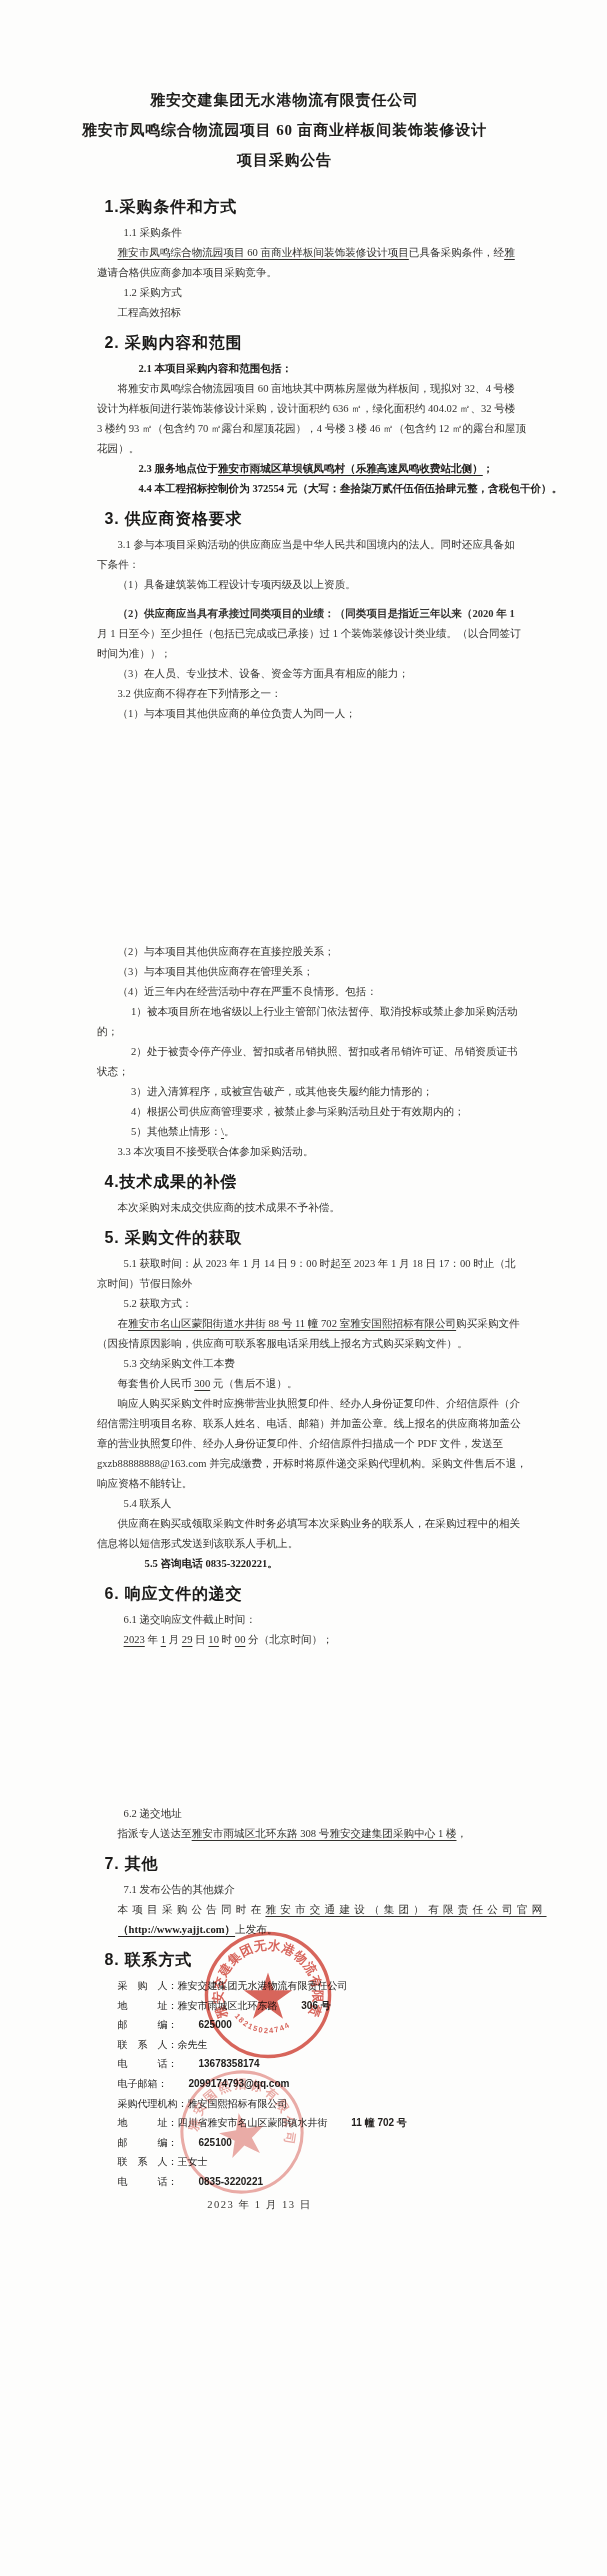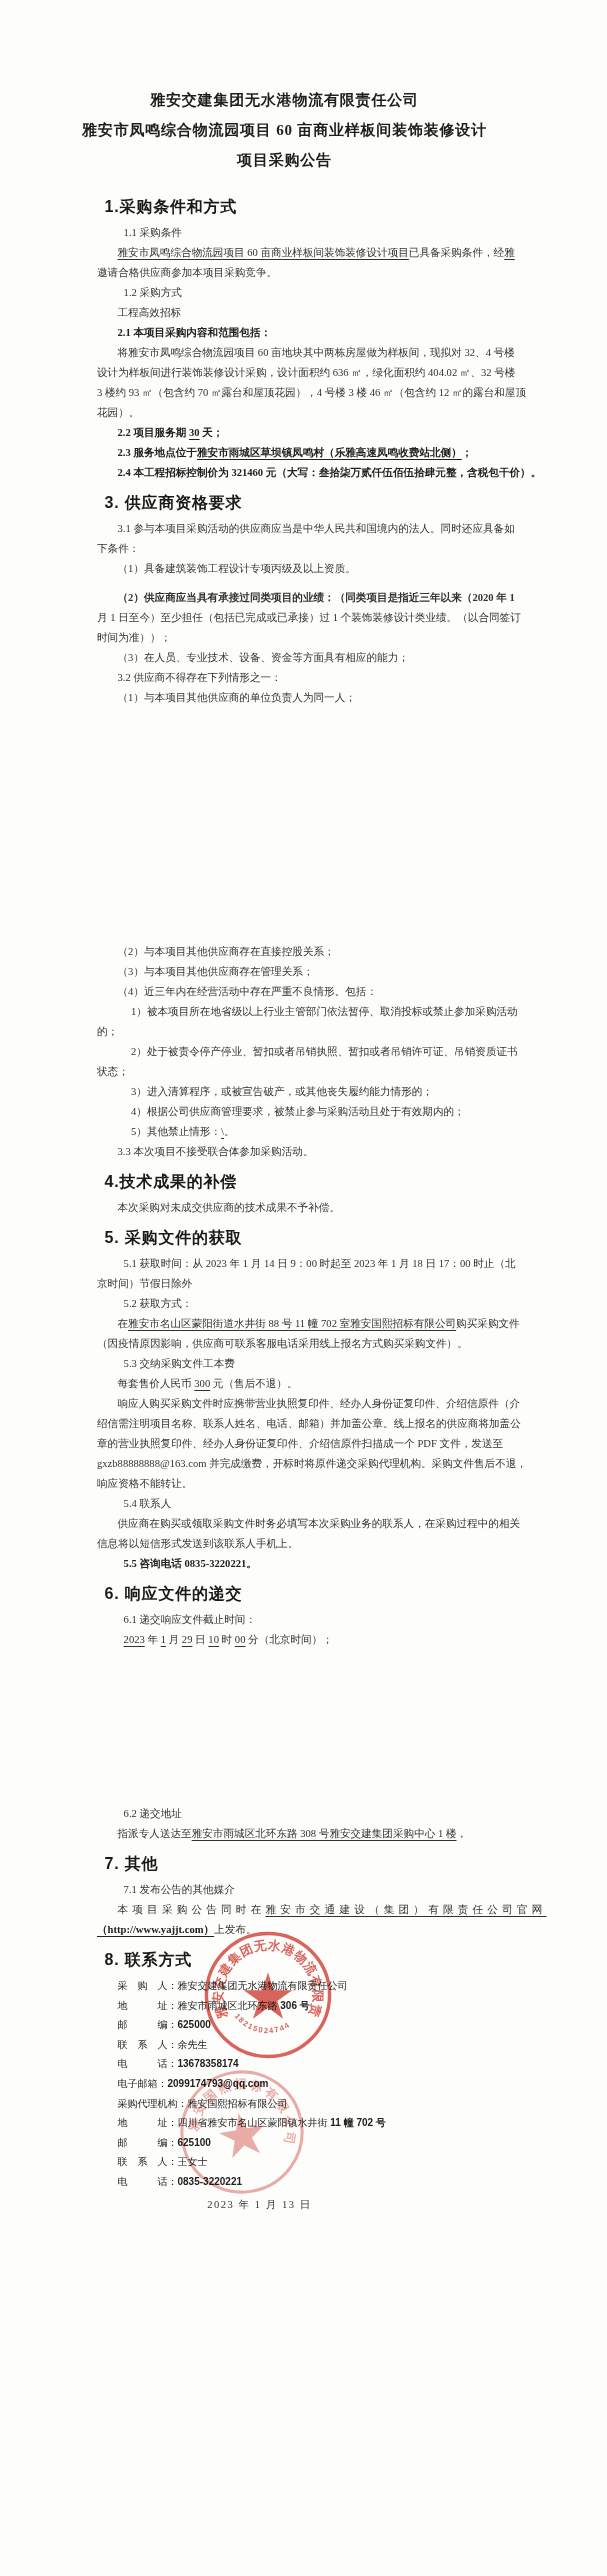--- a/index.html
+++ b/index.html
@@ -23,21 +23,21 @@
         line-height:23px;margin:8.4px 0 4.6px;padding-left:7.6px;color:#1b1a19;letter-spacing:0.8px;}
   .k-sub{padding-left:26.6px;}
   .k-p1{padding-left:20.5px;}
   .k-p0{padding-left:0;}
   .k-n1{padding-left:34px;}
   .k-c{font-family:"Liberation Sans","DejaVu Sans",sans-serif;padding-left:20.5px;
        line-height:19.6px;font-size:10px;color:#242322;}
   .k-dt{text-align:center;padding-right:101px;margin-top:3px;letter-spacing:1.5px;color:#3a3834;}
   .k-wide{letter-spacing:4.2px;}
   .k-sp8{margin-top:9px;font-weight:bold;}
-  .bold,.b{font-weight:700;color:#23211f;}
+  .bold,.b{font-weight:700;color:#23211f;margin-left:21px;}
   .ln .u{text-decoration:underline;text-underline-offset:3px;text-decoration-thickness:0.8px;}
   .stamp{position:absolute;mix-blend-mode:multiply;pointer-events:none;}
   .stamp text{font-family:"Liberation Sans","DejaVu Sans",sans-serif;font-weight:700;}
 </style>
 </head>
 <body>
 
 <div class="doc">
 
   <section class="page page1">
@@ -46,28 +46,28 @@
       <p class="t">雅安市凤鸣综合物流园项目 60 亩商业样板间装饰装修设计</p>
       <p class="t">项目采购公告</p>
     </div>
     <div class="lines">
         <p class="ln k-h1"><span>1.采购条件和方式</span></p>
         <p class="ln k-sub"><span>1.1 采购条件</span></p>
         <p class="ln k-p1"><span class="u">雅安市凤鸣综合物流园项目 60 亩商业样板间装饰装修设计项目</span><span>已具备采购条件，经</span><span class="u">雅</span></p>
         <p class="ln k-p0"><span>邀请合格供应商参加本项目采购竞争。</span></p>
         <p class="ln k-sub"><span>1.2 采购方式</span></p>
         <p class="ln k-p1"><span>工程高效招标</span></p>
+        <p class="ln k-h1"><span>2. 采购内容和范围</span></p>
         <p class="ln k-p1 bold"><span>2.1 本项目采购内容和范围包括：</span></p>
         <p class="ln k-p1"><span>将雅安市凤鸣综合物流园项目 60 亩地块其中两栋房屋做为样板间，现拟对 32、4 号楼</span></p>
         <p class="ln k-p0"><span>设计为样板间进行装饰装修设计采购，设计面积约 636 ㎡，绿化面积约 404.02 ㎡、32 号楼</span></p>
         <p class="ln k-p0"><span>3 楼约 93 ㎡（包含约 70 ㎡露台和屋顶花园），4 号楼 3 楼 46 ㎡（包含约 12 ㎡的露台和屋顶</span></p>
         <p class="ln k-p0"><span>花园）。</span></p>
-        <p class="ln k-p1 bold"><span>2.2 项目服务期 </span><span class="u">30</span><span> 天；</span></p>
         <p class="ln k-p1 bold"><span>2.3 服务地点位于</span><span class="u">雅安市雨城区草坝镇凤鸣村（乐雅高速凤鸣收费站北侧）</span><span>；</span></p>
-        <p class="ln k-p1 bold"><span>2.4 本工程招标控制价为 321460 元（大写：叁拾柒万贰仟伍佰伍拾肆元整，含税包干价）。</span></p>
+        <p class="ln k-p1 bold"><span>4.4 本工程招标控制价为 372554 元（大写：叁拾柒万贰仟伍佰伍拾肆元整，含税包干价）。</span></p>
         <p class="ln k-h1"><span>3. 供应商资格要求</span></p>
         <p class="ln k-p1"><span>3.1 参与本项目采购活动的供应商应当是中华人民共和国境内的法人。同时还应具备如</span></p>
         <p class="ln k-p0"><span>下条件：</span></p>
         <p class="ln k-p1"><span>（1）具备建筑装饰工程设计专项丙级及以上资质。</span></p>
         <p class="ln k-p1 k-sp8"><span>（2）供应商应当具有承接过同类项目的业绩：（同类项目是指近三年以来（2020 年 1</span></p>
         <p class="ln k-p0"><span>月 1 日至今）至少担任（包括已完成或已承接）过 1 个装饰装修设计类业绩。（以合同签订</span></p>
         <p class="ln k-p0"><span>时间为准））；</span></p>
         <p class="ln k-p1"><span>（3）在人员、专业技术、设备、资金等方面具有相应的能力；</span></p>
         <p class="ln k-p1"><span>3.2 供应商不得存在下列情形之一：</span></p>
         <p class="ln k-p1"><span>（1）与本项目其他供应商的单位负责人为同一人；</span></p>

